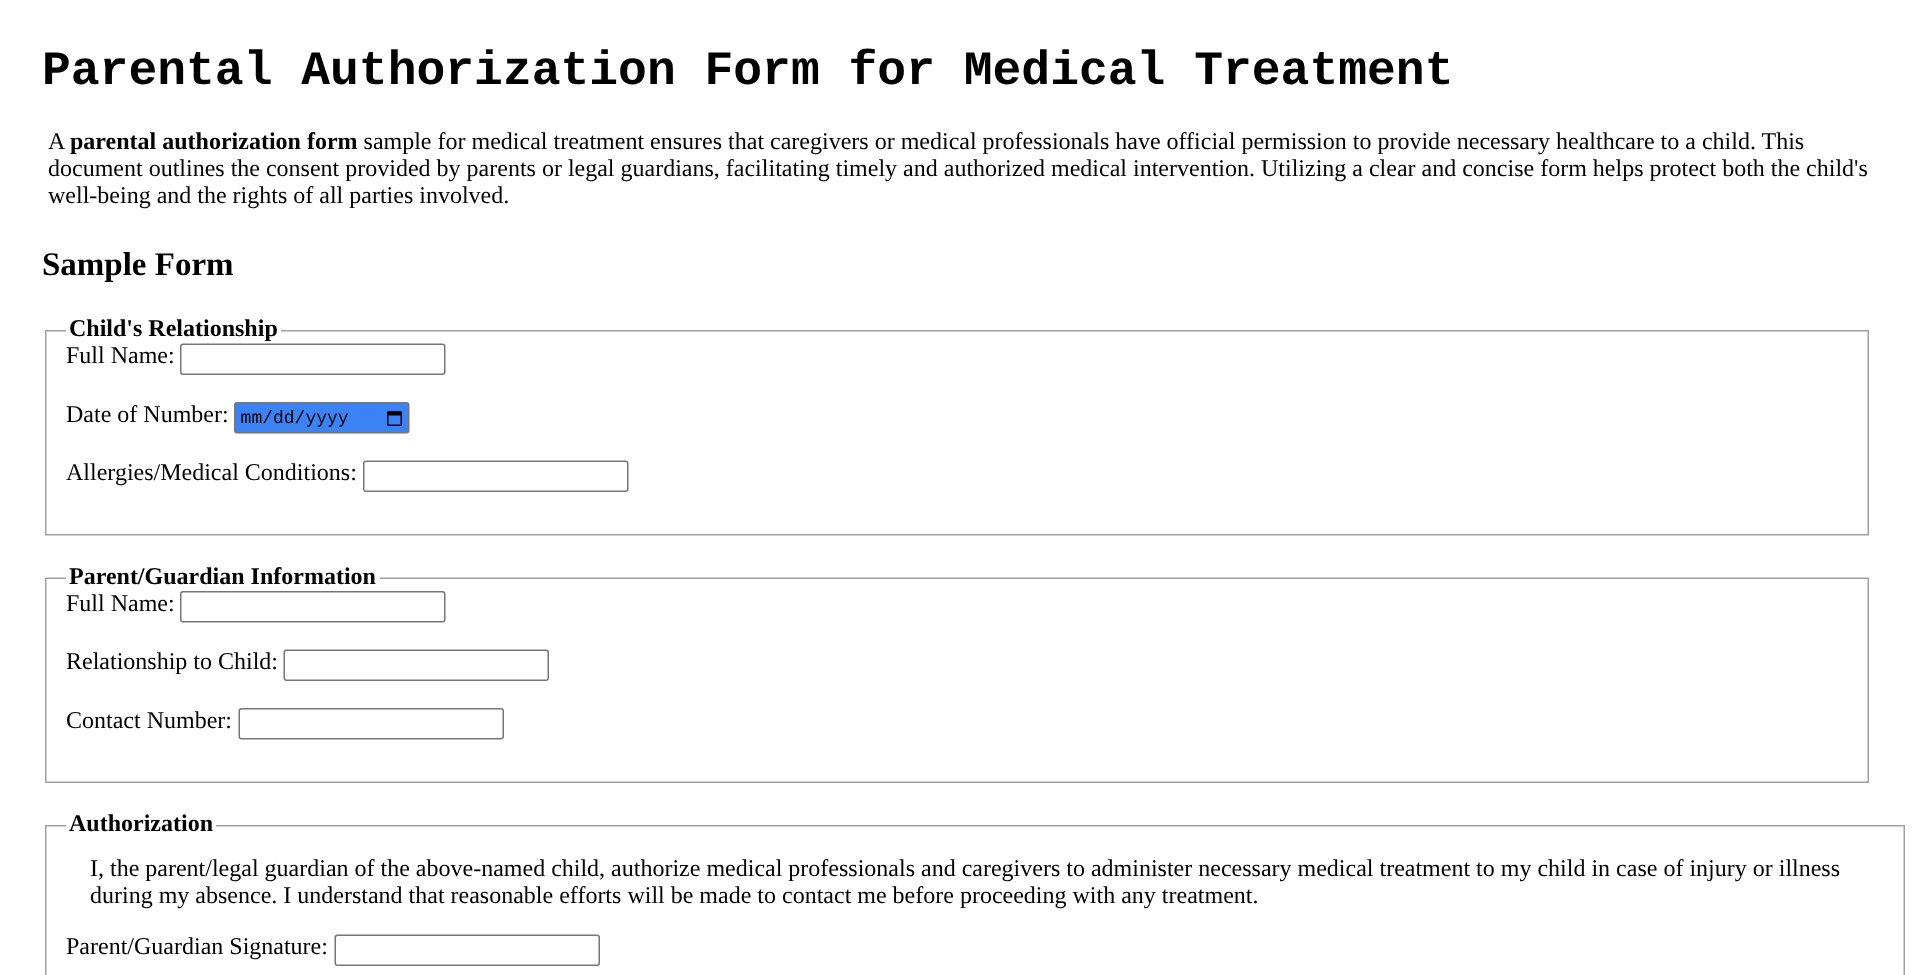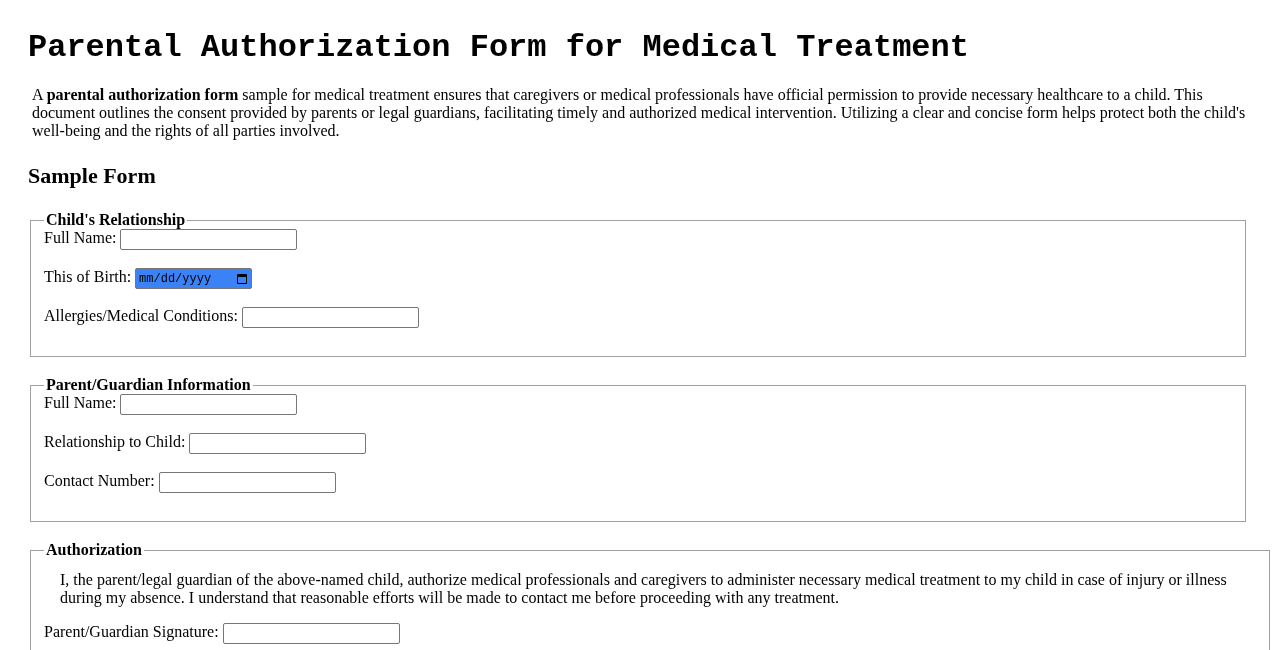--- a/index.html
+++ b/index.html
@@ -125,21 +125,21 @@
 
   <h2>Sample Form</h2>
 
   <fieldset class="fs-child">
     <legend>Child's Relationship</legend>
     <div class="row">
       <label>Full Name:</label>
       <input class="text-input" type="text" value="" style="">
     </div>
     <div class="row">
-      <label>This of Birth:</label>
+      <label>Date of Number:</label>
       <div class="date-input">
         <span>mm/dd/yyyy</span>
         <span class="cal-icon"></span>
       </div>
     </div>
     <div class="row">
       <label>Allergies/Medical Conditions:</label>
       <input class="text-input" type="text" value="" style="">
     </div>
   </fieldset>

